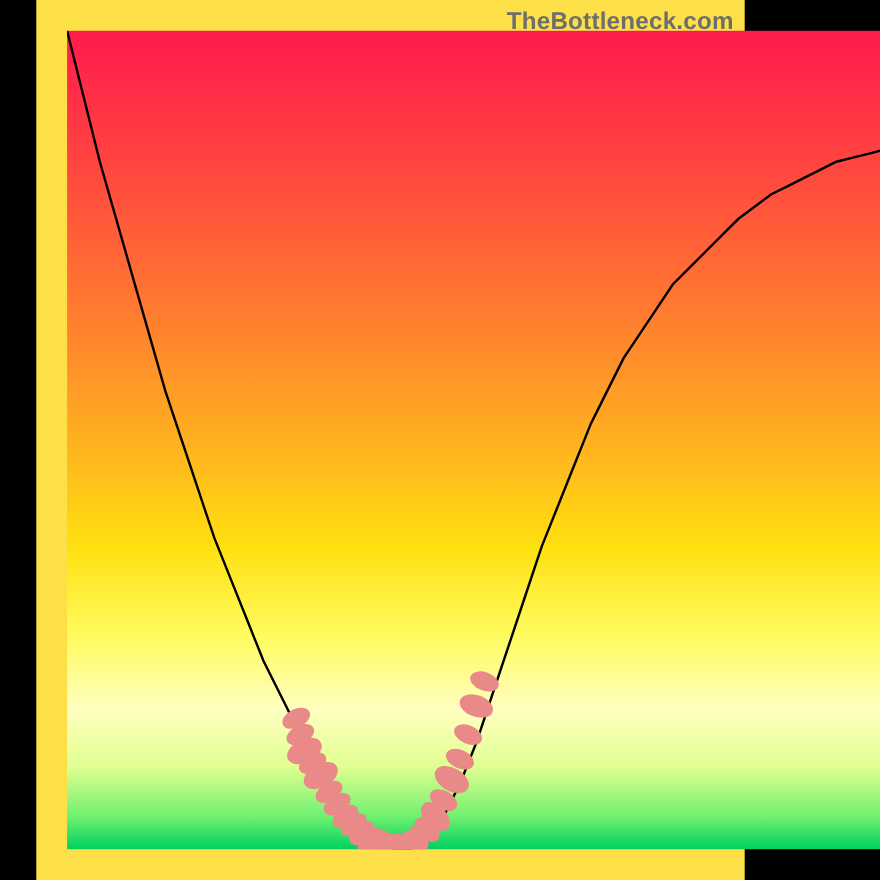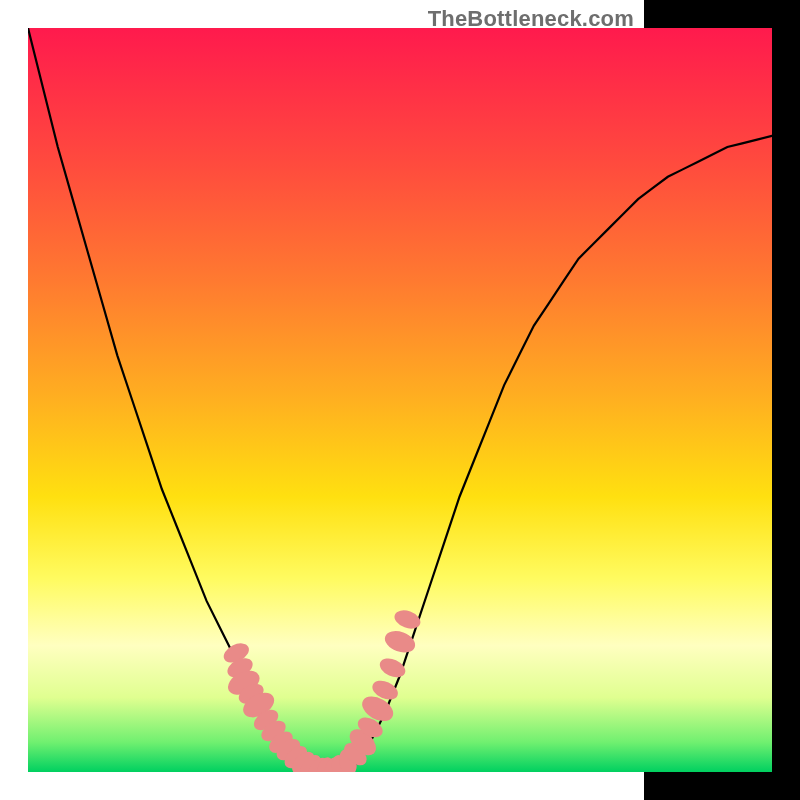--- a/index.html
+++ b/index.html
@@ -8,21 +8,22 @@
     width: 800px;
     height: 800px;
     overflow: hidden;
     background: #000;
     font-family: Arial, Helvetica, sans-serif;
   }
   .frame {
     position: relative;
     width: 644px;
     height: 800px;
-    background: #ffffff;
+    background: #fde047;
+    margin-left: 33px;
   }
   .plot {
     position: absolute;
     left: 28px;
     top: 28px;
     width: 744px;
     height: 744px;
     background: linear-gradient(
       to bottom,
       #ff1a4d 0%,

